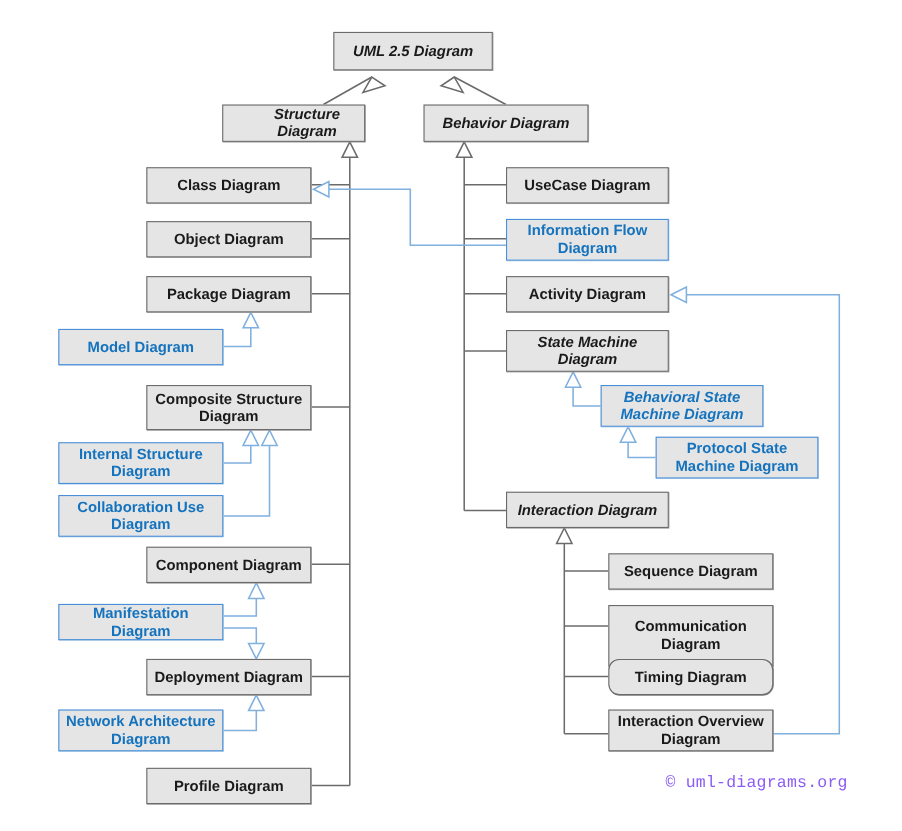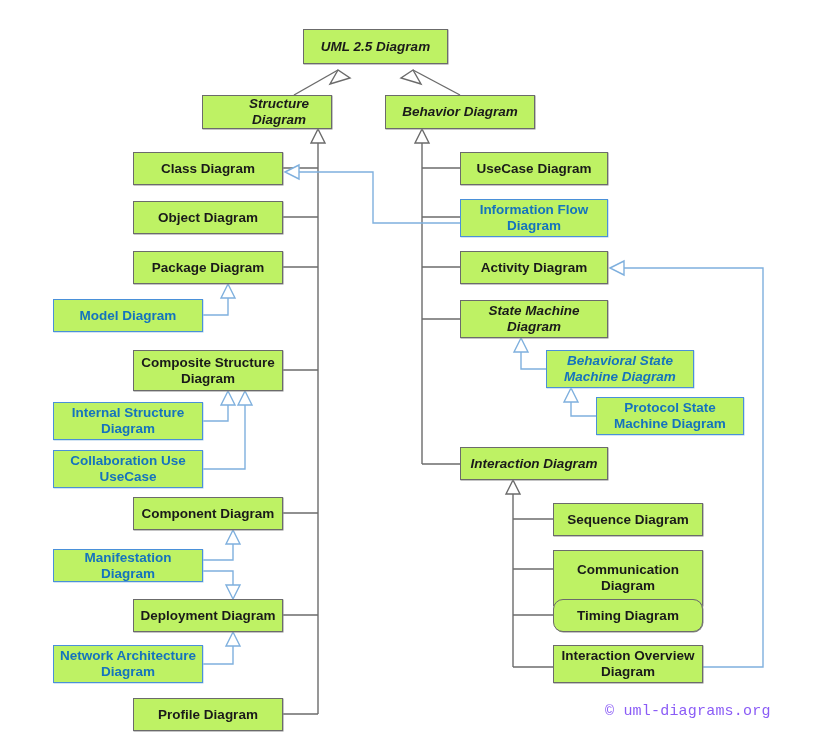--- a/index.html
+++ b/index.html
@@ -10,21 +10,21 @@
   }
   #canvas{position:absolute;left:0;top:0;width:820px;height:755px;}
   svg#wires{position:absolute;left:0;top:0;width:820px;height:755px;}
 
   .node{
     position:absolute;box-sizing:border-box;
     display:flex;align-items:center;justify-content:center;
     text-align:center;
     font-size:13.5px;font-weight:bold;
     line-height:16px;
-    background:#bef264;
+    background:#e5e5e5;
     z-index:5;
     padding:2px 4px;
   }
   .node.black{
     border:1.5px solid #6b6b6b;
     color:#1a1a1a;
     box-shadow:0.5px 0.5px 0 #8a8a8a;
   }
   .node.blue{
     border:1.5px solid #4a90d9;
@@ -125,21 +125,21 @@
   <div class="credit" style="left: 605px; top: 703px;">© uml-diagrams.org</div>
 <div class="node black abstract" style="left: 303px; top: 29px; width: 145px; height: 35px;">UML 2.5 Diagram</div>
     <div class="node black abstract" style="left: 202px; top: 95px; width: 130px; height: 34px; padding-left: 28px;">Structure Diagram</div>
     <div class="node black abstract" style="left: 385px; top: 95px; width: 150px; height: 34px;">Behavior Diagram</div>
     <div class="node black" style="left: 133px; top: 152px; width: 150px; height: 33px;">Class Diagram</div>
     <div class="node black" style="left: 133px; top: 201px; width: 150px; height: 33px;">Object Diagram</div>
     <div class="node black" style="left: 133px; top: 251px; width: 150px; height: 33px;">Package Diagram</div>
     <div class="node blue" style="left: 53px; top: 299px; width: 150px; height: 33px;">Model Diagram</div>
     <div class="node black" style="left: 133px; top: 350px; width: 150px; height: 41px;">Composite Structure Diagram</div>
     <div class="node blue" style="left: 53px; top: 402px; width: 150px; height: 38px;">Internal Structure Diagram</div>
-    <div class="node blue" style="left: 53px; top: 450px; width: 150px; height: 38px;">Collaboration Use UseCase</div>
+    <div class="node blue" style="left: 53px; top: 450px; width: 150px; height: 38px;">Collaboration Use Diagram</div>
     <div class="node black" style="left: 133px; top: 497px; width: 150px; height: 33px;">Component Diagram</div>
     <div class="node black" style="left: 133px; top: 599px; width: 150px; height: 33px;">Deployment Diagram</div>
     <div class="node blue" style="left: 53px; top: 549px; width: 150px; height: 33px;">Manifestation Diagram</div>
     <div class="node blue" style="left: 53px; top: 645px; width: 150px; height: 38px;">Network Architecture Diagram</div>
     <div class="node black" style="left: 133px; top: 698px; width: 150px; height: 33px;">Profile Diagram</div>
     <div class="node black" style="left: 460px; top: 152px; width: 148px; height: 33px;">UseCase Diagram</div>
     <div class="node blue" style="left: 460px; top: 199px; width: 148px; height: 38px;">Information Flow Diagram</div>
     <div class="node black" style="left: 460px; top: 251px; width: 148px; height: 33px;">Activity Diagram</div>
     <div class="node black abstract" style="left: 460px; top: 300px; width: 148px; height: 38px;">State Machine Diagram</div>
     <div class="node blue" style="left: 546px; top: 350px; width: 148px; height: 38px; font-style: italic;">Behavioral State Machine Diagram</div>

